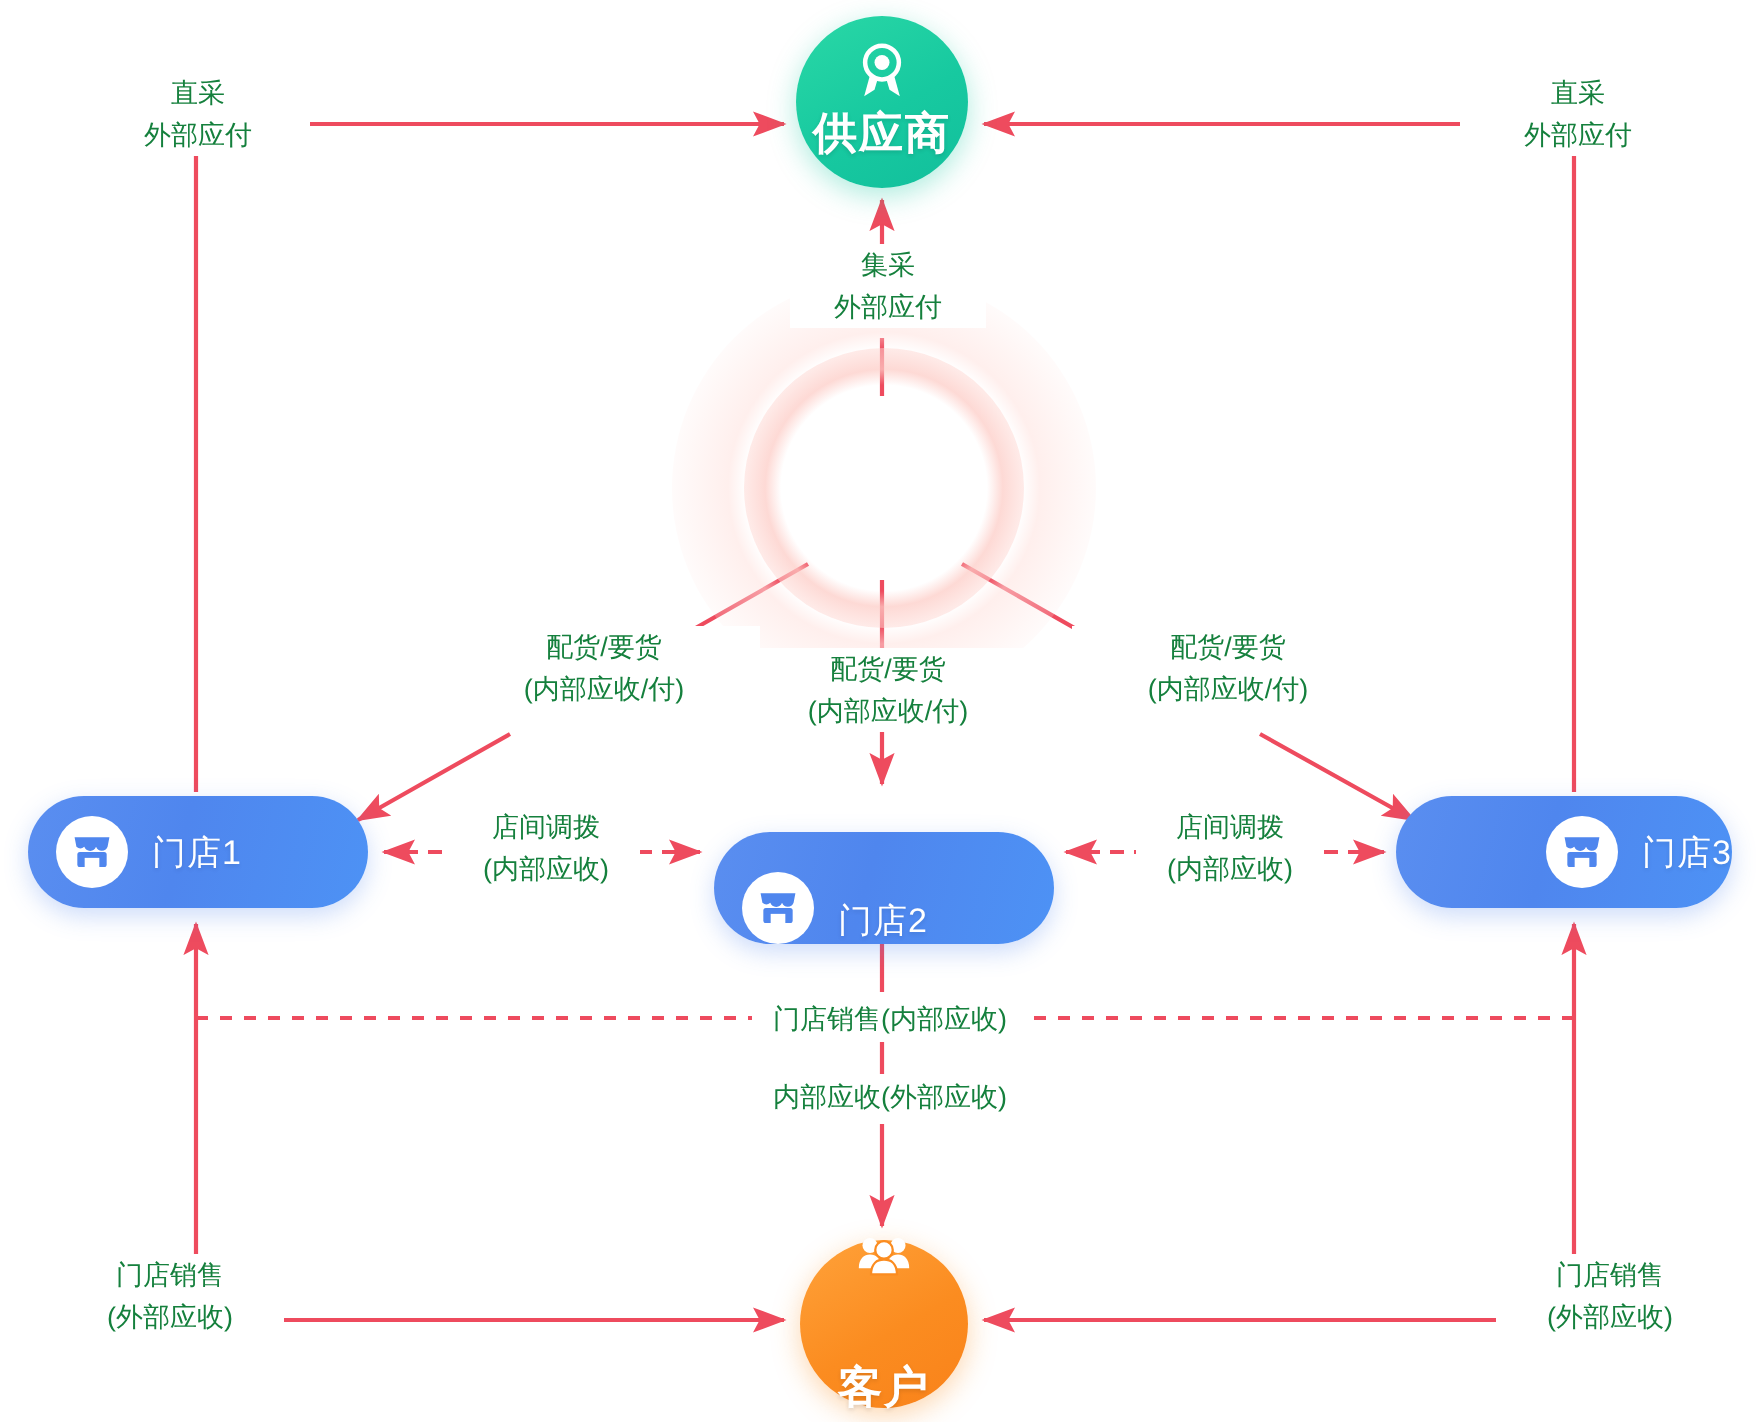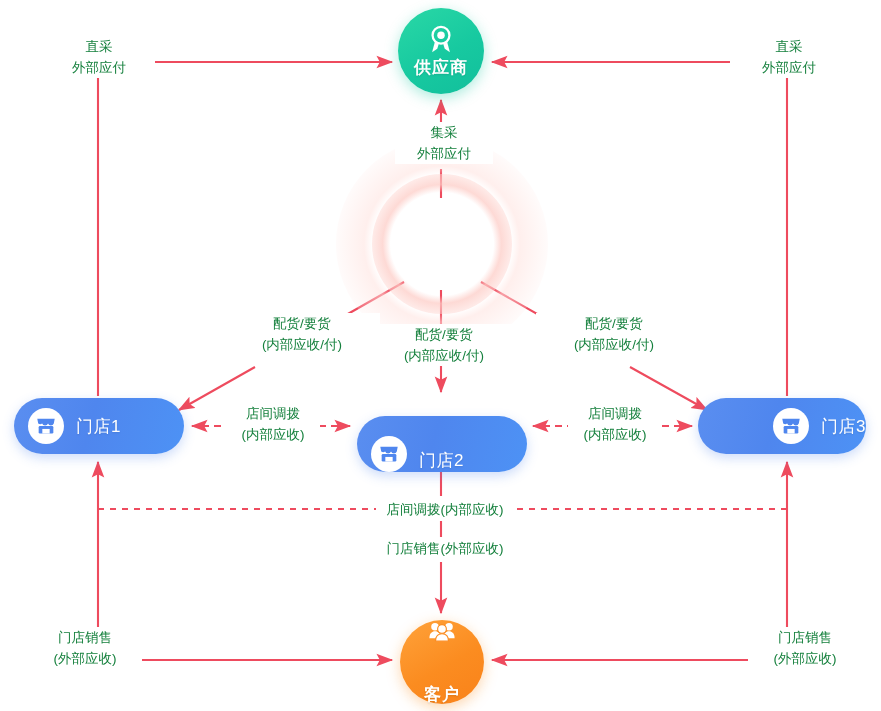--- a/index.html
+++ b/index.html
@@ -35,21 +35,21 @@
     justify-content: center;
     color: #ffffff;
     box-sizing: border-box;
   }
   .node-circle .node-icon {
     display: block;
     line-height: 0;
     margin-bottom: 2px;
   }
   .node-circle .node-label {
-    font-size: 17px;
+    font-size: 22px;
     font-weight: bold;
     letter-spacing: 1px;
     text-shadow: 0 1px 2px rgba(0,0,0,0.12);
   }
 
   #node-supplier {
     left: 398px;
     top: 8px;
     width: 86px;
     height: 86px;
@@ -290,25 +290,25 @@
     <span>店间调拨</span>
     <span class="l2">(内部应收)</span>
   </div>
 
   <div class="edge-label" style="left:568px; top:403px; width:88px;">
     <span>店间调拨</span>
     <span class="l2">(内部应收)</span>
   </div>
 
   <div class="edge-label" style="left:376px; top:499px; width:132px;">
-    <span>店间调拨(内部应收)</span>
+    <span>门店销售(内部应收)</span>
   </div>
 
   <div class="edge-label" style="left:366px; top:538px; width:152px;">
-    <span>门店销售(外部应收)</span>
+    <span>内部应收(外部应收)</span>
   </div>
 
   <div class="edge-label" style="left:28px; top:627px; width:108px;">
     <span>门店销售</span>
     <span class="l2">(外部应收)</span>
   </div>
 
   <div class="edge-label" style="left:748px; top:627px; width:108px;">
     <span>门店销售</span>
     <span class="l2">(外部应收)</span>

